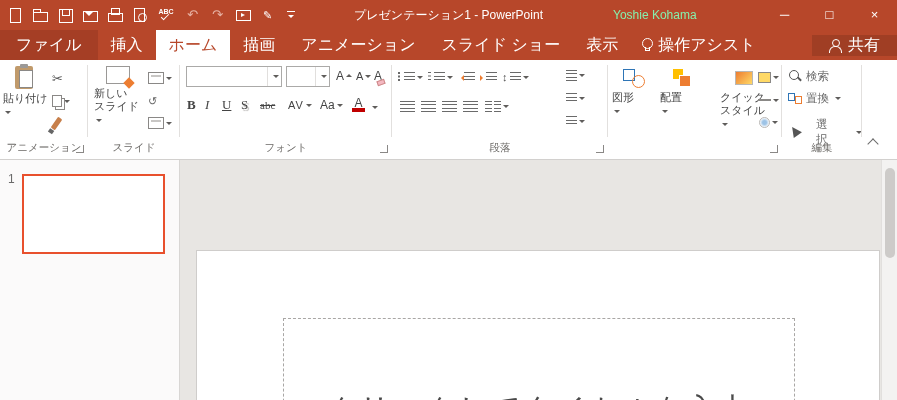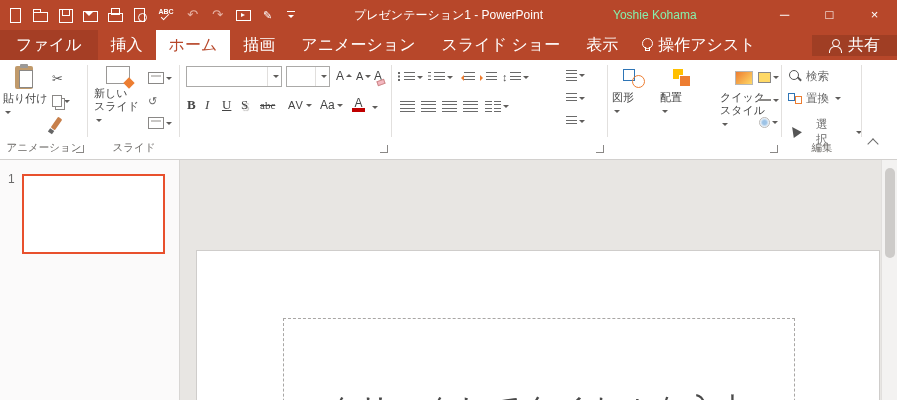--- a/index.html
+++ b/index.html
@@ -258,20 +258,21 @@
       </div>
       <div class="fbtn sans" style="left:140px;font-size:12px">
         <span>Aa</span>
           <span class="tri"></span>
       </div>
       <div class="fbtn sans" style="left:172px;font-size:12px;flex-direction:column;justify-content:center">
         <span style="line-height:11px">A</span>
         <span class="cbar"></span>
       </div>
       <span class="tri" style="position:absolute;left:190px;top:43px"></span>
+      <div class="glabel">フォント</div>
       <div class="dlg"></div>
     </div>
 
     <div class="group" style="left:392px;width:216px">
       <div class="smbtn" style="left:6px;top:7px">
         <span class="pl dots">
             <span class="ln"></span>
           </span>
           <span class="tri"></span>
       </div>
@@ -340,20 +341,21 @@
             <span class="ln"></span>
           </span>
           <span class="tri"></span>
       </div>
       <div class="smbtn" style="left:168px;top:51px">
         <span class="pl">
             <span class="ln"></span>
           </span>
           <span class="tri"></span>
       </div>
+      <div class="glabel">段落</div>
       <div class="dlg"></div>
     </div>
 
     <div class="group" style="left:608px;width:174px">
       <div class="bigbtn" style="left:52px;top:8px;width:44px">
         <div class="ic-arrange"></div>
         <div class="blabel">配置</div>
         <span class="tri"></span>
       </div>
       <div class="bigbtn" style="left:4px;top:8px;width:44px">

